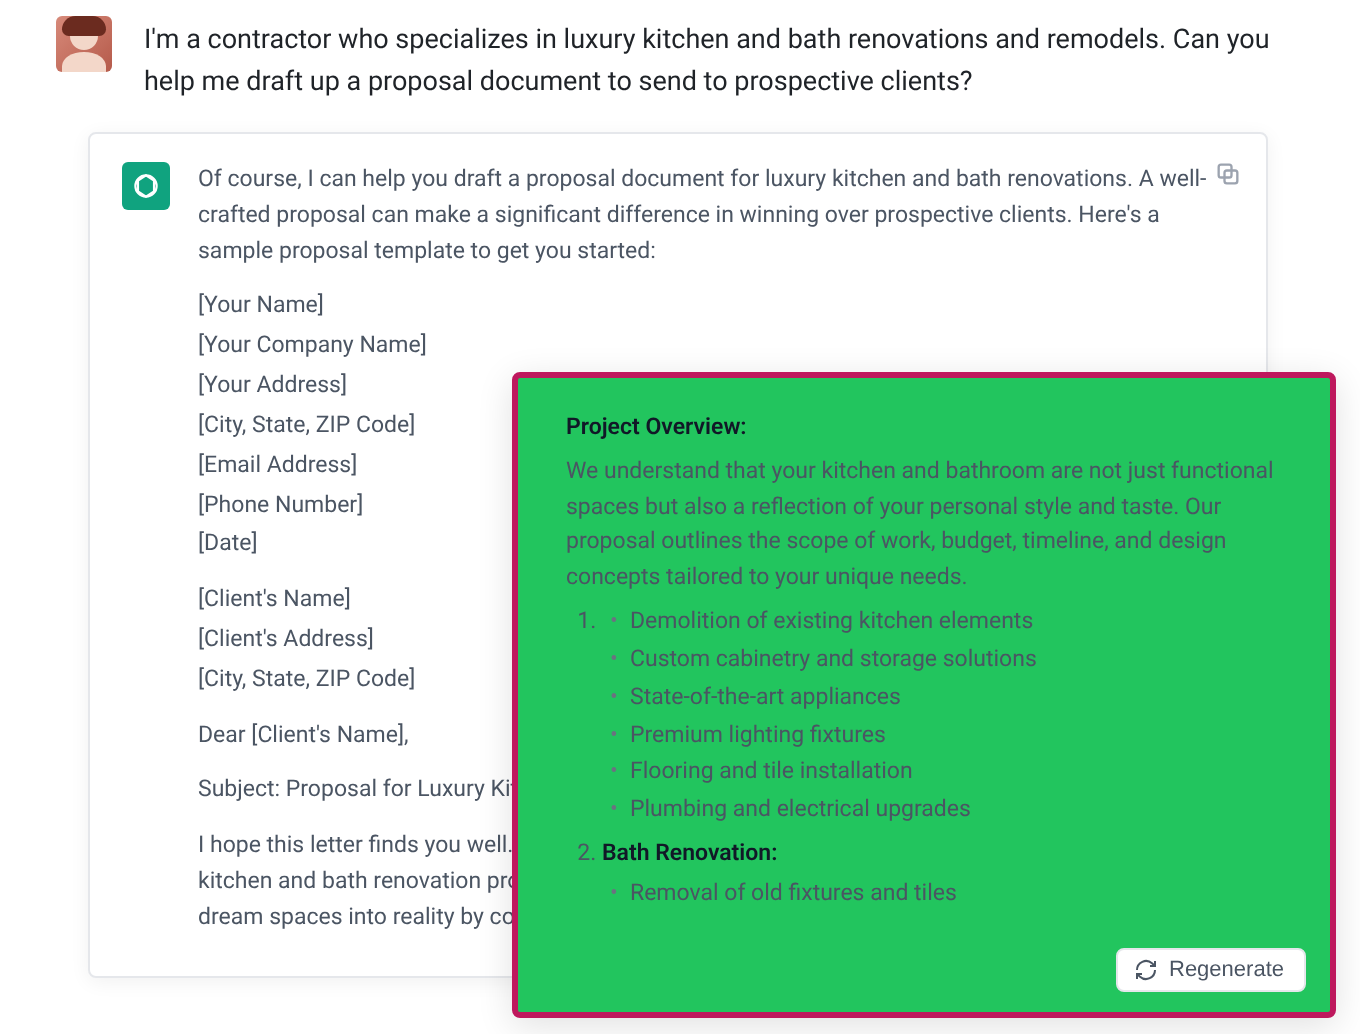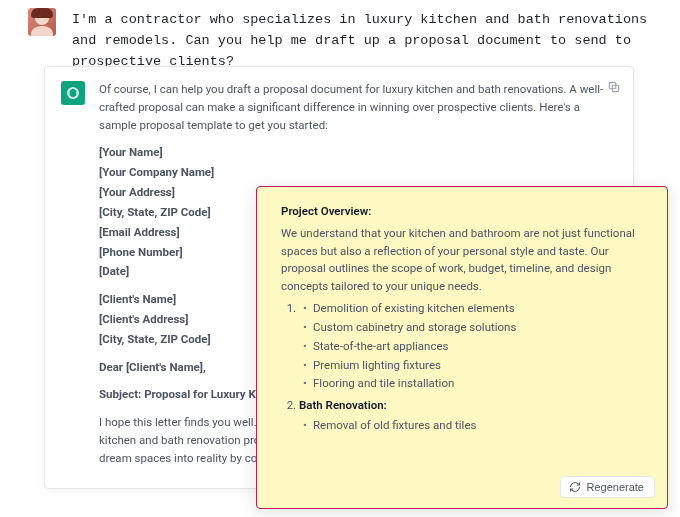--- a/index.html
+++ b/index.html
@@ -14,21 +14,20 @@
   }
 
   
   .user-row {
     position: absolute;
     top: 8px;
     left: 28px;
     right: 20px;
     display: flex;
     gap: 16px;
-    font-family: Liberation Mono, monospace;
   }
   .avatar {
     width: 28px;
     height: 28px;
     border-radius: 3px;
     flex: 0 0 28px;
     background: linear-gradient(135deg,#d78a7a 0%, #b55a4a 100%);
     position: relative;
     overflow: hidden;
   }
@@ -88,41 +87,41 @@
     justify-content:center;
   }
   .assistant-avatar svg { width:16px; height:16px; }
   .assistant-body {
     font-size: 11.5px;
     line-height: 1.55;
     color: #4b5563;
     flex: 1;
   }
   .assistant-body p { margin-bottom: 10px; }
-  .field-line { margin-bottom: 2px; font-weight: bold; }
+  .field-line { margin-bottom: 2px; }
   .block-gap { height: 8px; }
 
   .copy-icon {
     position:absolute;
     top: 12px;
     right: 12px;
     width: 14px;
     height: 14px;
     color:#9ca3af;
   }
 
   
   .scope-card {
     position: absolute;
     top: 186px;
     left: 256px;
     right: 12px;
     bottom: 8px;
-    background: #fef9c3;
-    border: 1px solid #be185d;
+    background: #22c55e;
+    border: 3px solid #be185d;
     border-radius: 4px;
     box-shadow: 0 4px 18px rgba(0,0,0,0.12);
     padding: 16px 20px 14px 24px;
     font-size: 11.5px;
     line-height: 1.55;
     color: #4b5563;
     overflow: hidden;
   }
   .scope-card .section-title {
     font-weight: 600;
@@ -218,20 +217,21 @@
 
 
   <ol class="scope-list">
     <li>
       <ul class="bullets">
         <li>Demolition of existing kitchen elements</li>
         <li>Custom cabinetry and storage solutions</li>
         <li>State-of-the-art appliances</li>
         <li>Premium lighting fixtures</li>
         <li>Flooring and tile installation</li>
+        <li>Plumbing and electrical upgrades</li>
       </ul>
     </li>
     <li>
       <span class="li-head">Bath Renovation:</span>
       <ul class="bullets">
         <li>Removal of old fixtures and tiles</li>
 
       </ul>
     </li>
   </ol>

